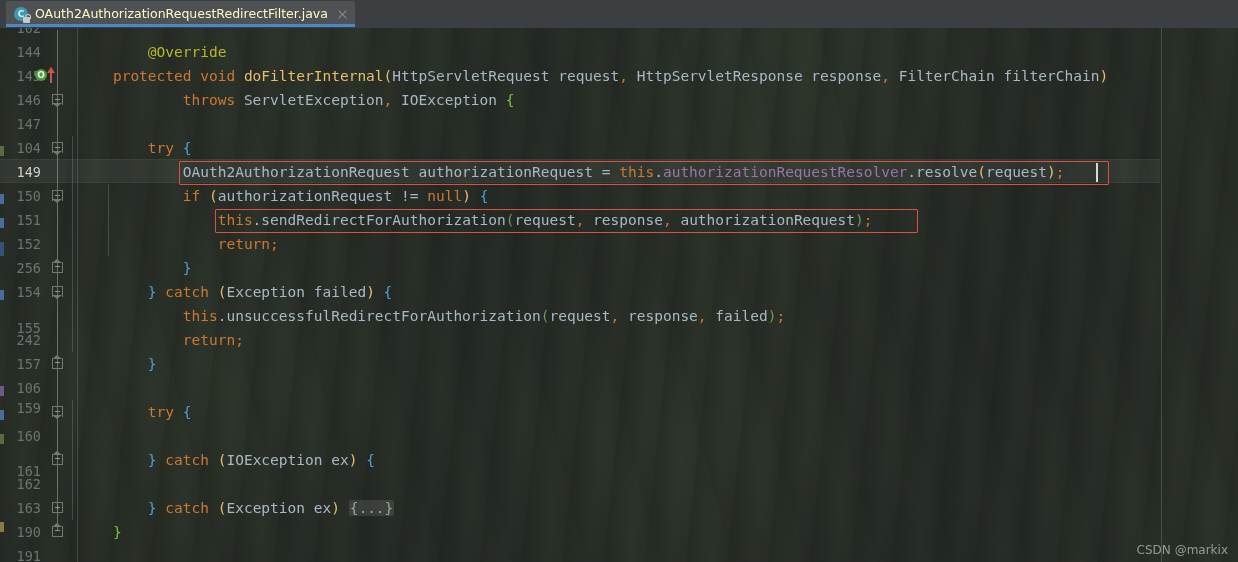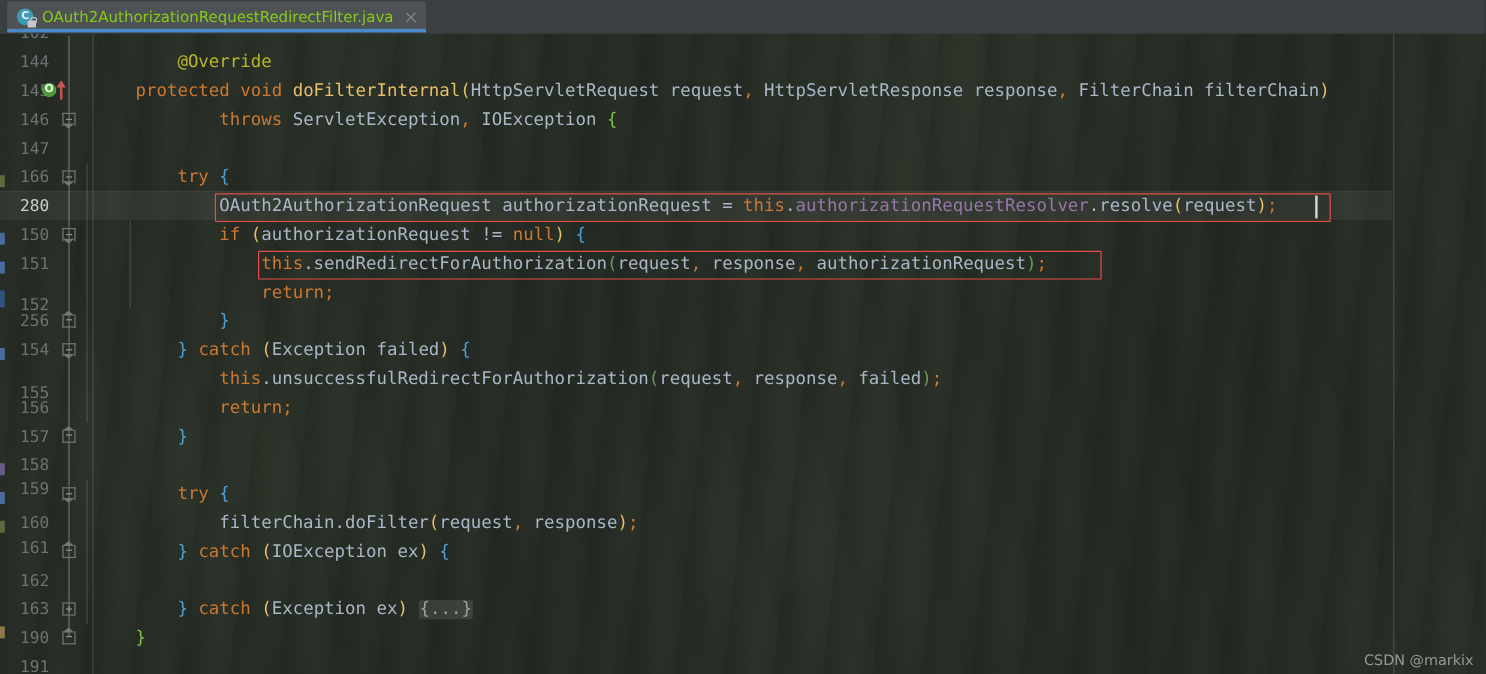--- a/index.html
+++ b/index.html
@@ -66,21 +66,21 @@
     position: absolute;
     left: 1.5px; top: -3px;
     width: 4px; height: 4px;
     border: 1.2px solid #c8c8c8;
     border-bottom: none;
     border-top-left-radius: 3px;
     border-top-right-radius: 3px;
   }
   .tab-title {
     font: 12.5px/1 "DejaVu Sans", sans-serif;
-    color: #84cc16;
+    color: #fef9c3;
     white-space: nowrap;
   }
   .tab-close {
     margin-left: 8px;
     width: 13px; height: 13px;
     position: relative;
     flex: 0 0 auto;
   }
   .tab-close::before, .tab-close::after {
     content: "";
@@ -343,34 +343,34 @@
     </div>
 
     <div class="gutter">
       <div class="fold-rail" style="top:2px;height:500px;"></div>
 
       <div class="lineno" style="top:-12px">102</div>
       <div class="lineno" style="top:12px">144</div>
       <div class="lineno" style="top:36px">145</div>
       <div class="lineno" style="top:60px">146</div>
       <div class="lineno" style="top:84px">147</div>
-      <div class="lineno" style="top:108px">166</div>
-      <div class="lineno current" style="top:132px">280</div>
+      <div class="lineno" style="top:108px">104</div>
+      <div class="lineno current" style="top:132px">149</div>
       <div class="lineno" style="top:156px">150</div>
       <div class="lineno" style="top:180px">151</div>
-      <div class="lineno" style="top:214px">152</div>
+      <div class="lineno" style="top:204px">152</div>
       <div class="lineno" style="top:228px">256</div>
       <div class="lineno" style="top:252px">154</div>
       <div class="lineno" style="top:288px">155</div>
-      <div class="lineno" style="top:300px">156</div>
+      <div class="lineno" style="top:300px">242</div>
       <div class="lineno" style="top:324px">157</div>
-      <div class="lineno" style="top:348px">158</div>
+      <div class="lineno" style="top:348px">106</div>
       <div class="lineno" style="top:368px">159</div>
       <div class="lineno" style="top:396px">160</div>
-      <div class="lineno" style="top:417px">161</div>
+      <div class="lineno" style="top:431px">161</div>
       <div class="lineno" style="top:444px">162</div>
       <div class="lineno" style="top:468px">163</div>
       <div class="lineno" style="top:492px">190</div>
       <div class="lineno" style="top:516px">191</div>
 
       <div class="override-icon" style="top:36px">
         <span class="green">O</span>
         <span class="arrow-up"></span>
       </div>
 
@@ -426,21 +426,20 @@
       <div class="line" style="top:156px"><span class="type">            </span><span class="kw">if</span><span class="type"> </span><span class="brc3">(</span><span class="type">authorizationRequest </span><span class="type">!=</span><span class="type"> </span><span class="kw">null</span><span class="brc3">)</span><span class="type"> </span><span class="brc">{</span></div>
       <div class="line" style="top:180px"><span class="type">                </span><span class="kw">this</span><span class="type">.</span><span class="mth">sendRedirectForAuthorization</span><span class="grn">(</span><span class="type">request</span><span class="sep">,</span><span class="type"> response</span><span class="sep">,</span><span class="type"> authorizationRequest</span><span class="grn">)</span><span class="semi">;</span></div>
       <div class="line" style="top:204px"><span class="type">                </span><span class="kw">return</span><span class="semi">;</span></div>
       <div class="line" style="top:228px"><span class="type">            </span><span class="brc">}</span></div>
       <div class="line" style="top:252px"><span class="type">        </span><span class="brc">}</span><span class="type"> </span><span class="kw">catch</span><span class="type"> </span><span class="brc3">(</span><span class="type">Exception failed</span><span class="brc3">)</span><span class="type"> </span><span class="brc">{</span></div>
       <div class="line" style="top:276px"><span class="type">            </span><span class="kw">this</span><span class="type">.</span><span class="mth">unsuccessfulRedirectForAuthorization</span><span class="grn">(</span><span class="type">request</span><span class="sep">,</span><span class="type"> response</span><span class="sep">,</span><span class="type"> failed</span><span class="grn">)</span><span class="semi">;</span></div>
       <div class="line" style="top:300px"><span class="type">            </span><span class="kw">return</span><span class="semi">;</span></div>
       <div class="line" style="top:324px"><span class="type">        </span><span class="brc">}</span></div>
       <div class="line" style="top:348px"></div>
       <div class="line" style="top:372px"><span class="type">        </span><span class="kw">try</span><span class="type"> </span><span class="brc">{</span></div>
-      <div class="line" style="top:396px"><span class="type">            </span><span class="type">filterChain</span><span class="type">.</span><span class="mth">doFilter</span><span class="pa">(</span><span class="type">request</span><span class="sep">,</span><span class="type"> response</span><span class="pa">)</span><span class="semi">;</span></div>
       <div class="line" style="top:420px"><span class="type">        </span><span class="brc">}</span><span class="type"> </span><span class="kw">catch</span><span class="type"> </span><span class="brc3">(</span><span class="type">IOException ex</span><span class="brc3">)</span><span class="type"> </span><span class="brc">{</span></div>
       <div class="line" style="top:468px"><span class="type">        </span><span class="brc">}</span><span class="type"> </span><span class="kw">catch</span><span class="type"> </span><span class="brc3">(</span><span class="type">Exception ex</span><span class="brc3">)</span><span class="type"> </span><span class="folded">{...}</span></div>
       <div class="line" style="top:492px"><span class="type">    </span><span class="brc2">}</span></div>
       <div class="line" style="top:516px"></div>
 
       <div class="errbox" style="left:101px;top:133px;width:930px;height:24px;"></div>
       <div class="errbox" style="left:137px;top:181px;width:703px;height:24px;"></div>
 
       <div class="caret" style="left:1018px;top:135px;"></div>
     </div>

